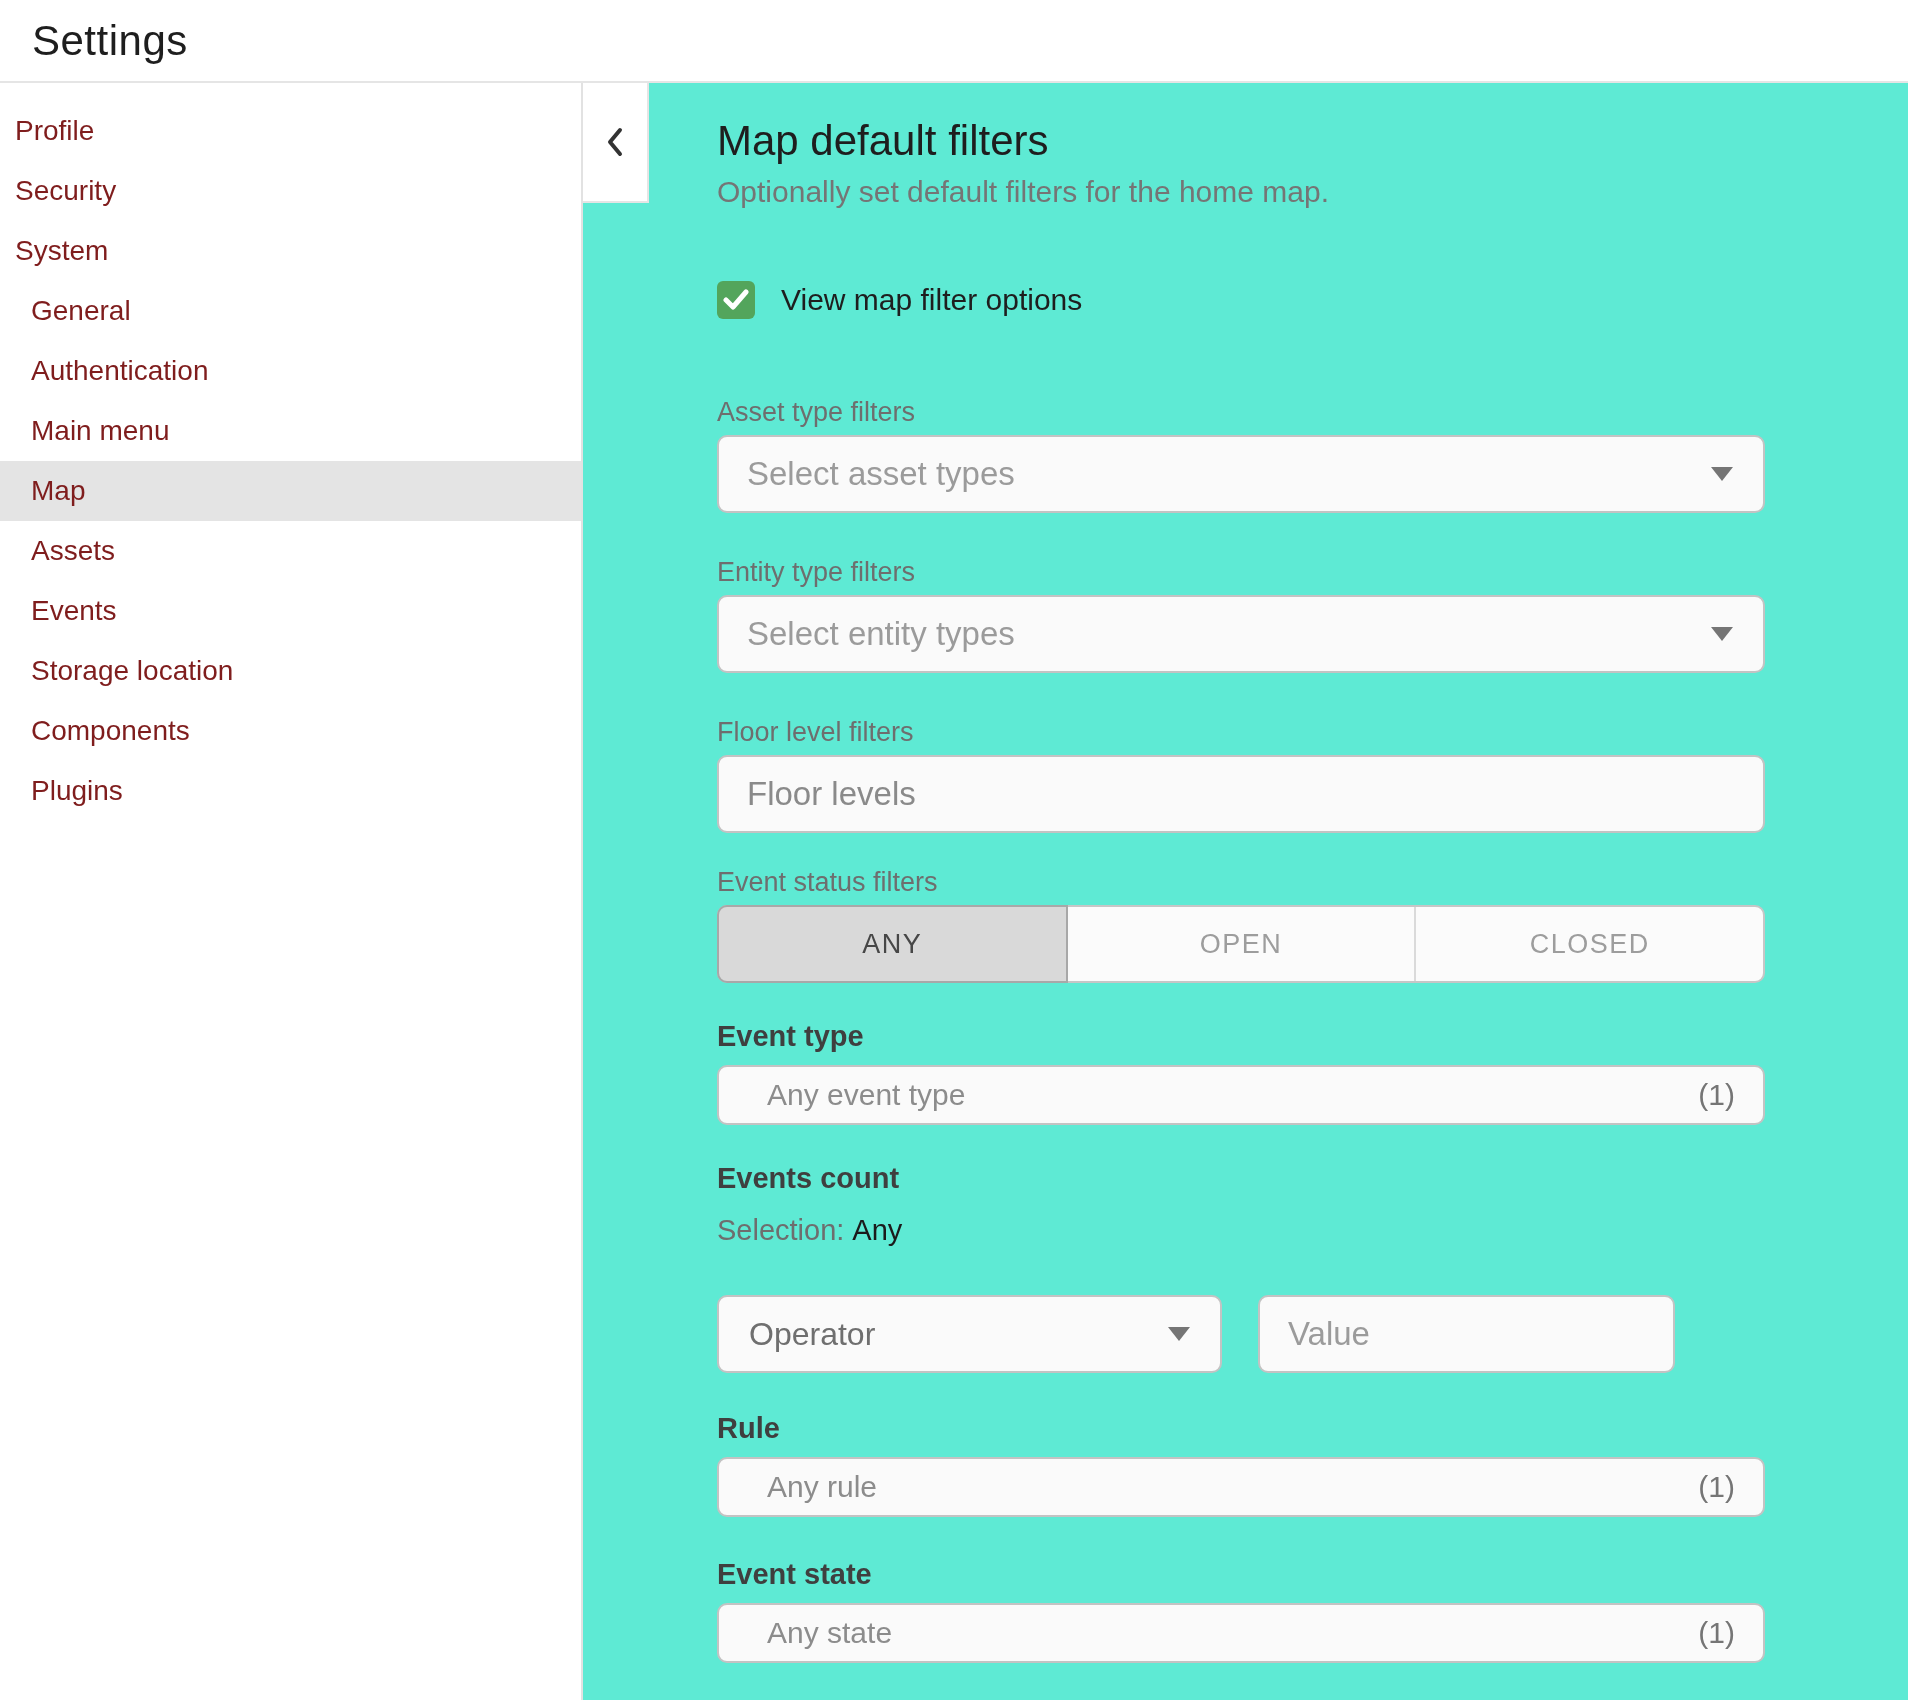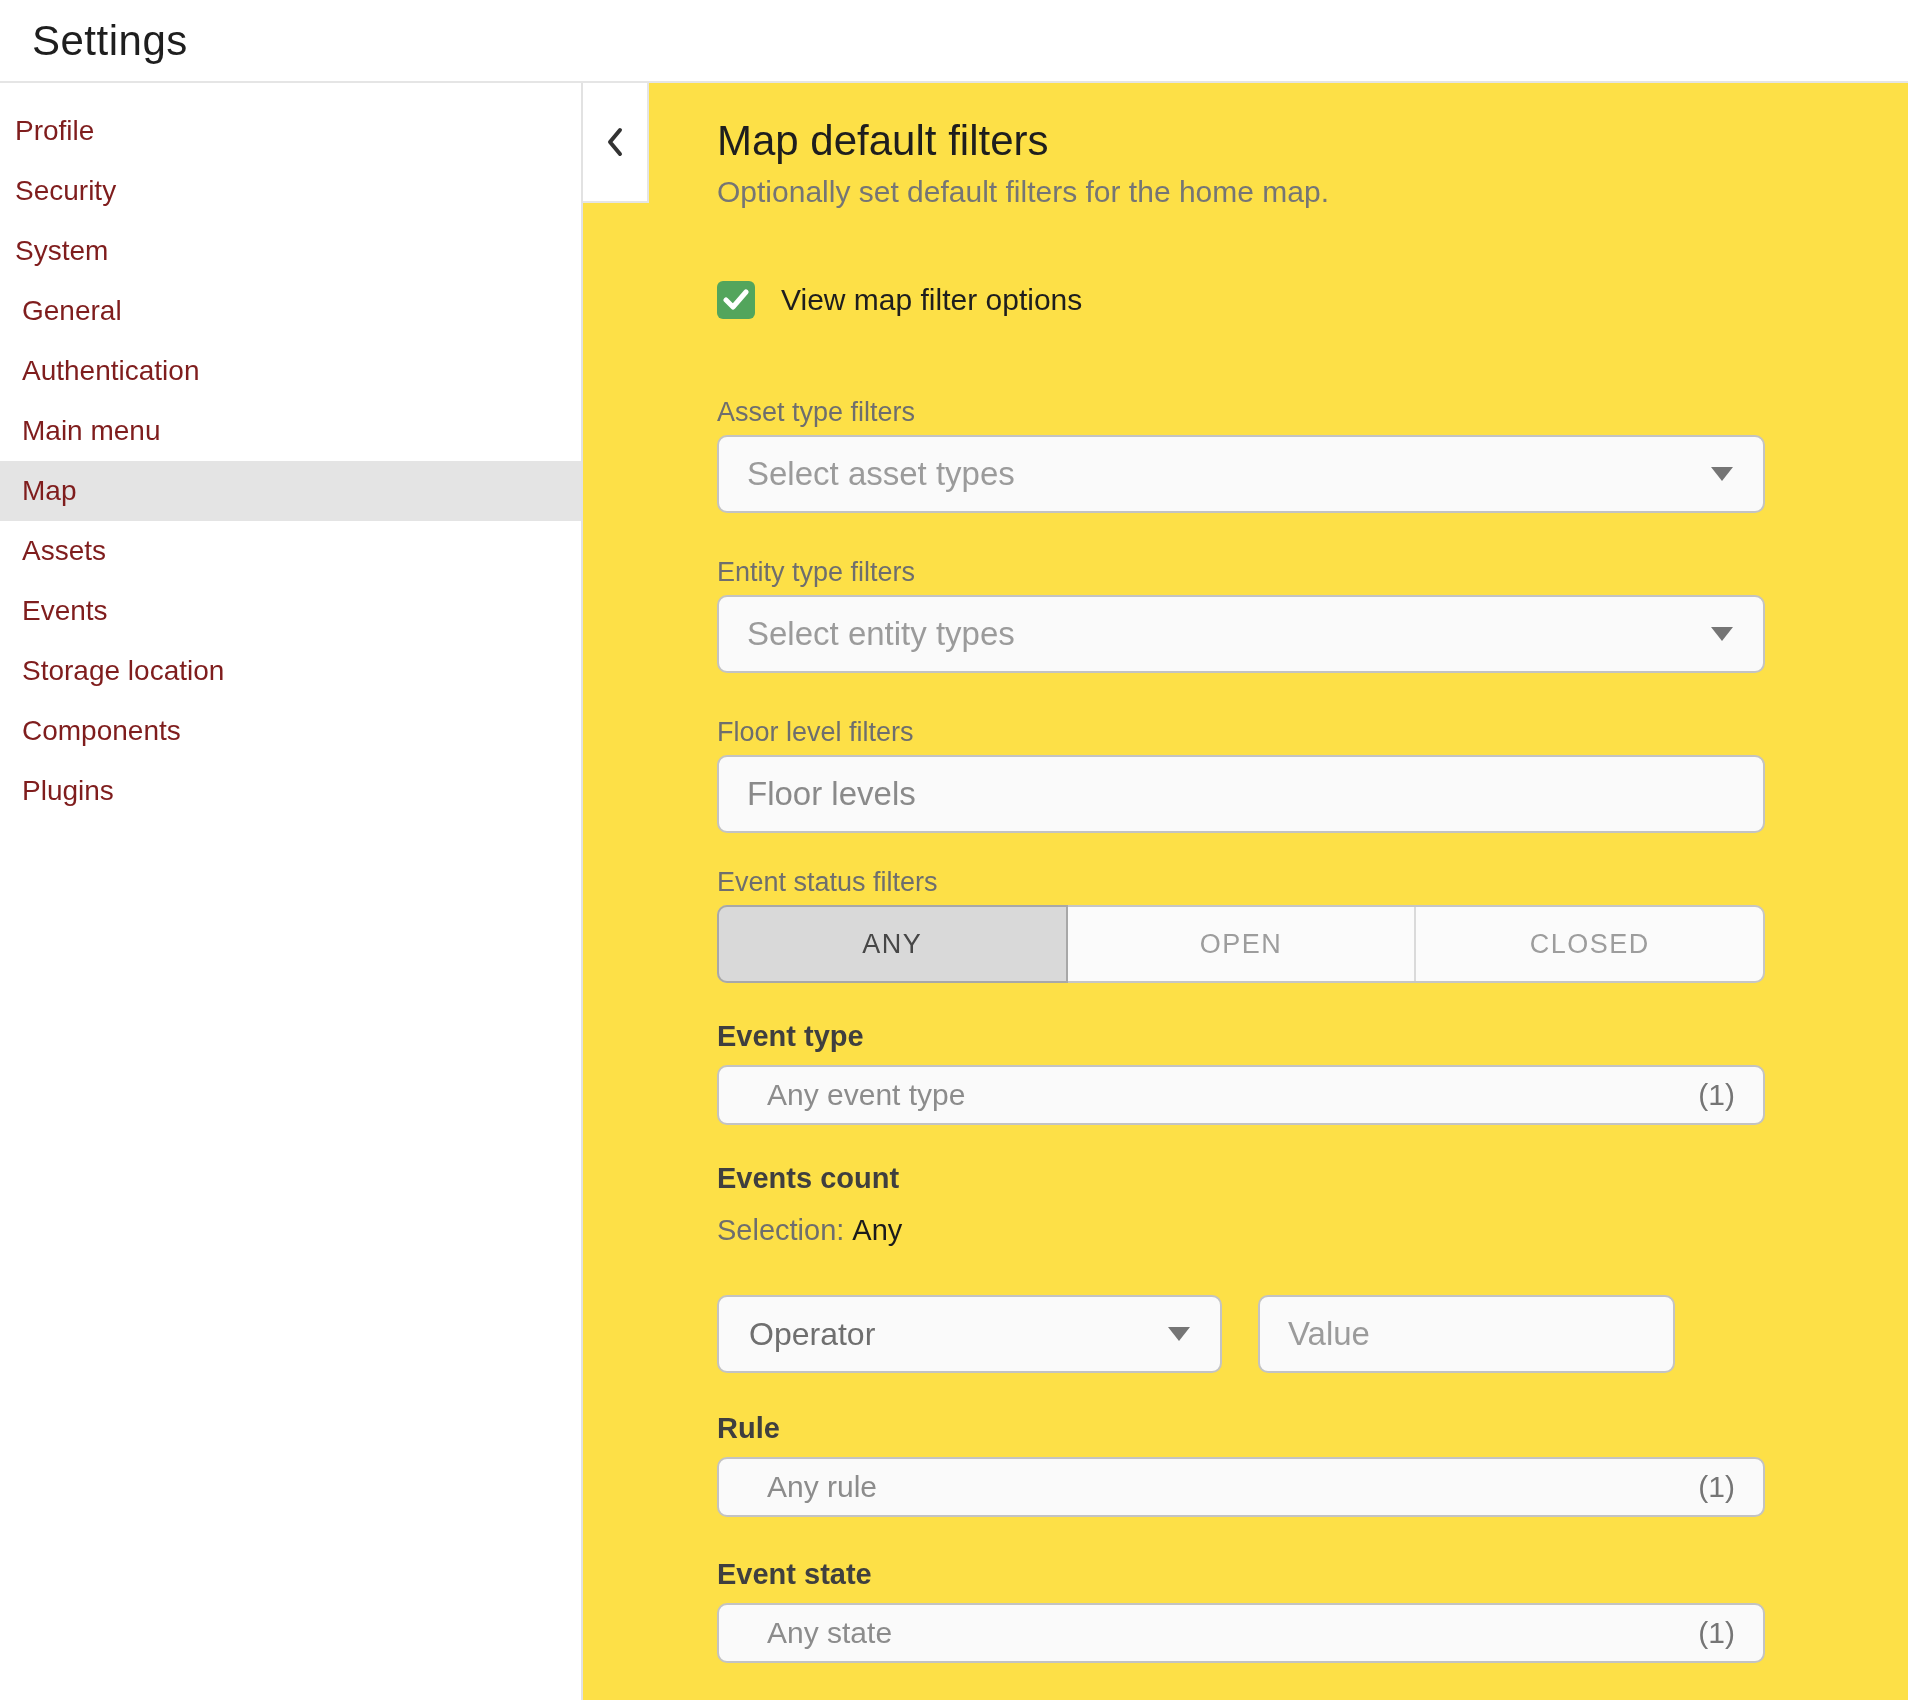--- a/index.html
+++ b/index.html
@@ -25,25 +25,25 @@
   
   .sidebar {
     width: 583px; flex: 0 0 auto; background: #ffffff;
     border-right: 2px solid #e2e2e2; padding-top: 18px;
   }
   .nav-item {
     height: 60px; display: flex; align-items: center;
     font-size: 28px; color: #7f1d1d; cursor: pointer;
   }
   .nav-item.lvl0 { padding-left: 15px; }
-  .nav-item.lvl1 { padding-left: 22px; }
+  .nav-item.lvl1 { padding-left: 31px; }
   .nav-item.selected { background: #e4e4e4; }
 
   
-  .content { flex: 1; position: relative; background: #fde047; min-width: 0; }
+  .content { flex: 1; position: relative; background: #5eead4; min-width: 0; }
   .back-notch {
     position: absolute; left: 0; top: 0; width: 66px; height: 120px;
     background: #ffffff; border-right: 2px solid #e5e5e5; border-bottom: 2px solid #e5e5e5;
     display: flex; align-items: center; justify-content: center; cursor: pointer;
   }
   .back-notch svg { display: block; }
 
   .col { width: 1048px; margin-left: 134px; }
 
   .page-title { font-size: 42px; line-height: 48px; font-weight: 400; color: #1e1e1e; margin-top: 34px; }

